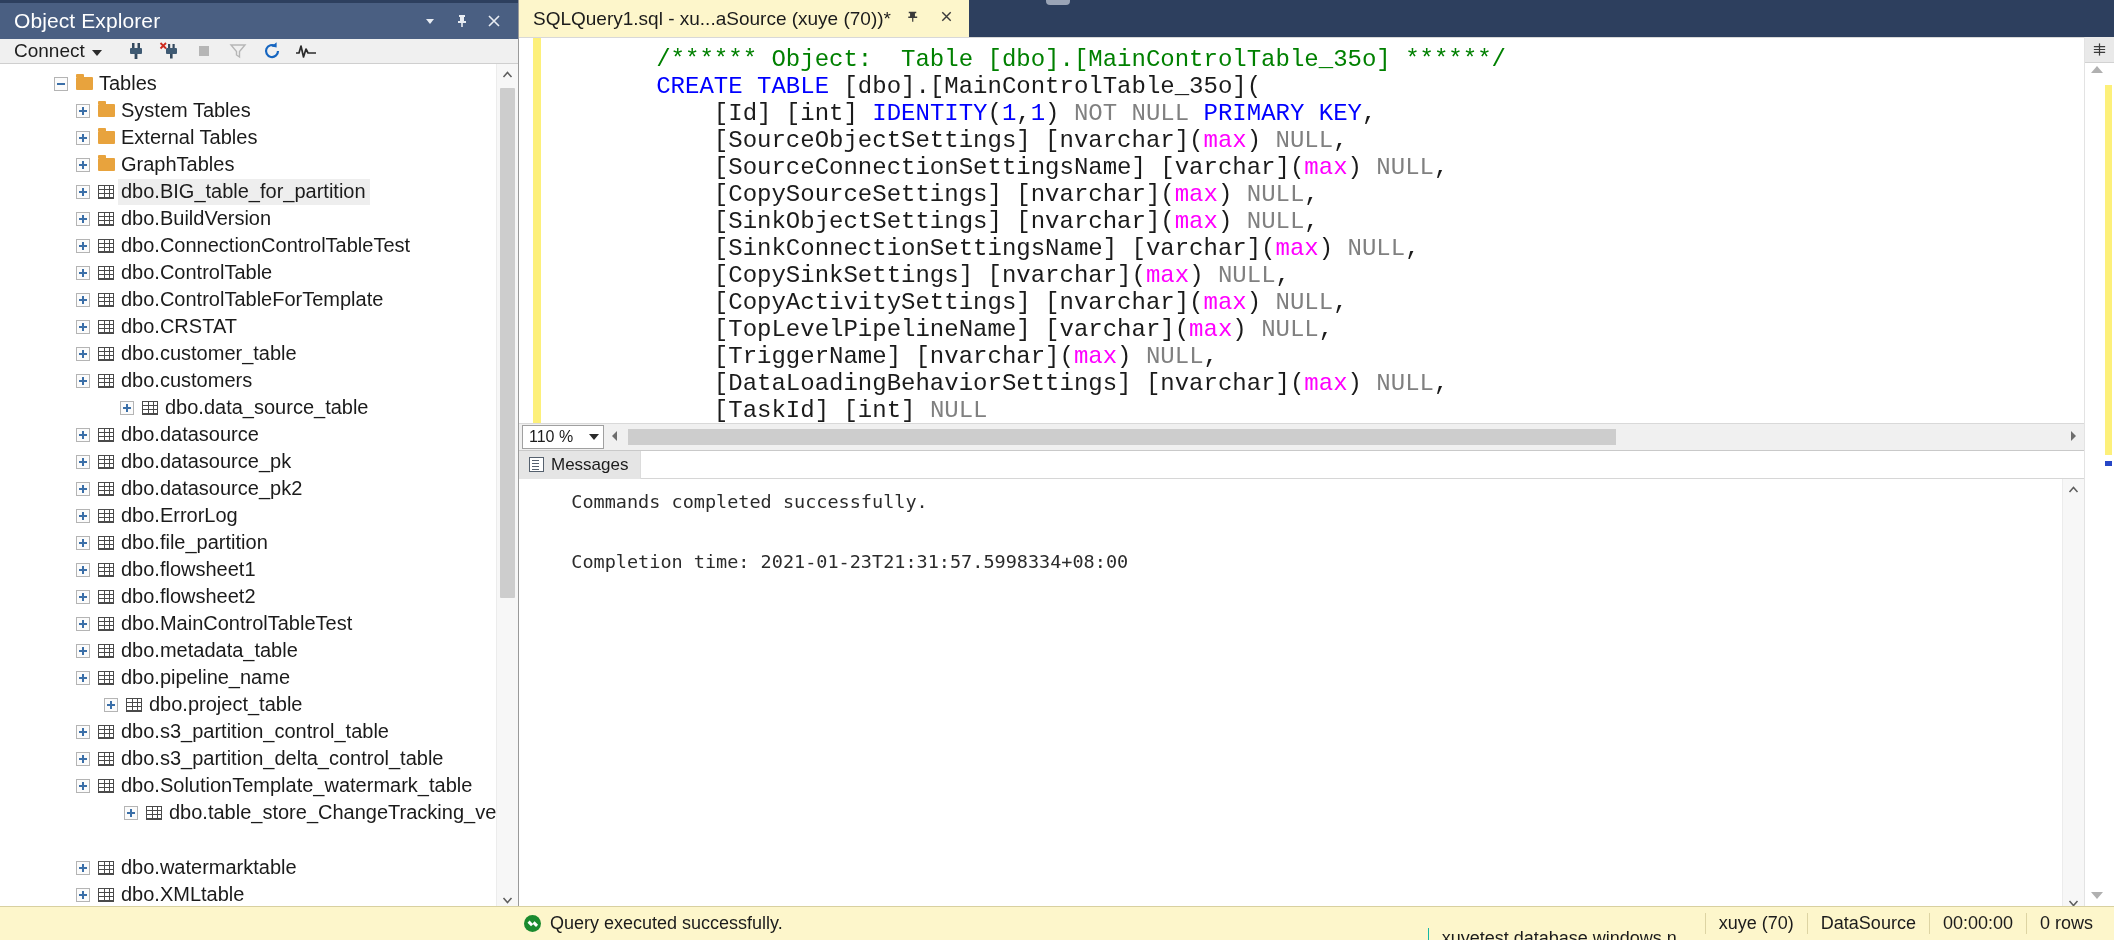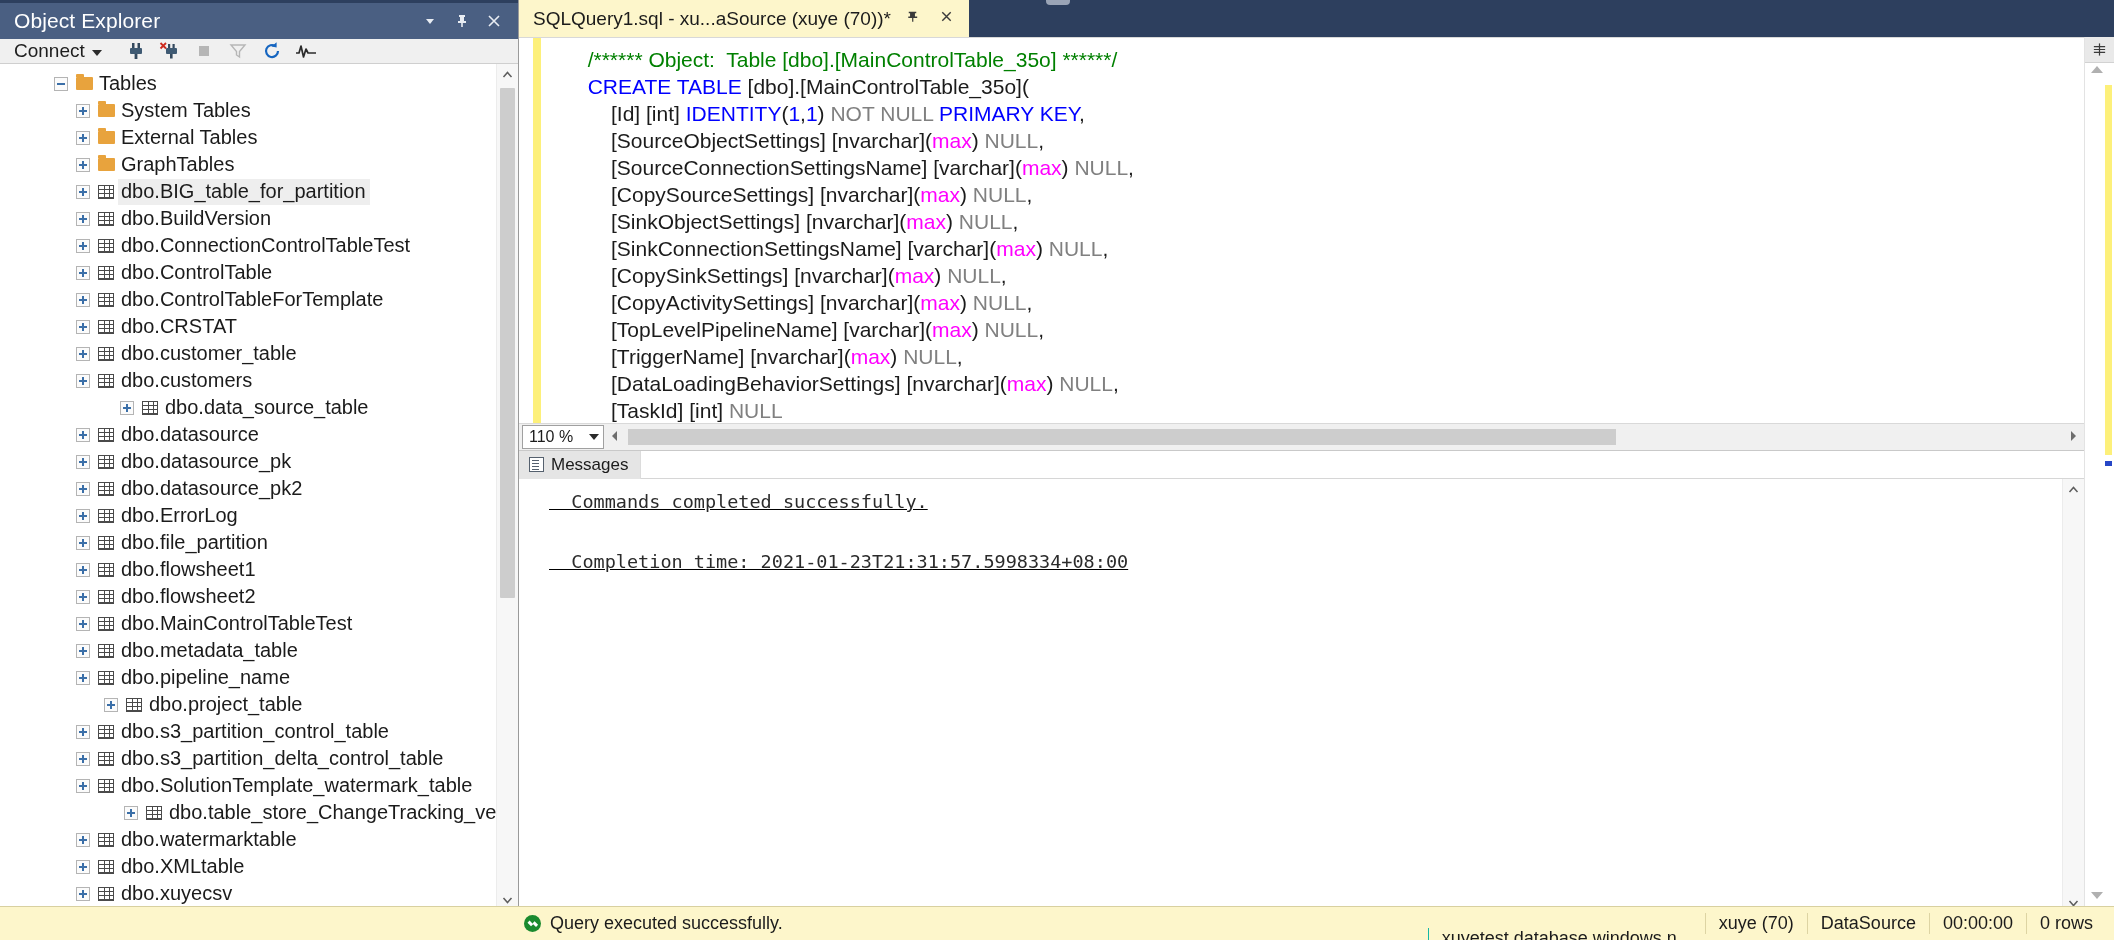--- a/index.html
+++ b/index.html
@@ -151,22 +151,22 @@
     background: #ffffff; display: flex; flex-direction: column;
   }
   .editor-top {
     position: relative; flex: 1 1 auto; overflow: hidden; display: flex;
     border-top: 1px solid #d8d8d8;
   }
   .ed-gutter-white { width: 14px; background: #ffffff; flex: 0 0 auto; }
   .ed-changebar { width: 8px; background: #fdf07a; flex: 0 0 auto; }
   .ed-code {
     flex: 1 1 auto; position: relative; overflow: hidden;
-    font-family: Liberation Sans, sans-serif;
-    font-size: 21px; line-height: 27px;
+    font-family: Liberation Mono, monospace;
+    font-size: 24px; line-height: 27px;
     padding: 8px 0 0 0; white-space: pre; color: #1b1b1b;
   }
   .code-line { padding-left: 0; height: 27px; }
   .kw   { color: #0000ff; }
   .cmt  { color: #008000; }
   .gray { color: #808080; }
   .magenta { color: #ff00ff; }
 
   .ed-hscroll {
     height: 27px; background: #f0f0f0; display: flex; align-items: center;
@@ -582,21 +582,21 @@
           </div>
           <div class="tree-row" style="padding-left: 72px; margin-left: 48px;">
             <span class="tree-expander plus">
               <span class="boxy"></span>
             </span>
             <span class="tree-icon">
               <span class="ico-table"></span>
             </span>
             <span class="tree-label-box">dbo.table_store_ChangeTracking_version</span>
           </div>
-          <div class="tree-row" style="padding-left: 72px;">
+          <div class="tree-row" style="padding-left: 72px; margin-top: 28px;">
             <span class="tree-expander plus">
               <span class="boxy"></span>
             </span>
             <span class="tree-icon">
               <span class="ico-table"></span>
             </span>
             <span class="tree-label-box">dbo.watermarktable</span>
           </div>
           <div class="tree-row" style="padding-left: 72px;">
             <span class="tree-expander plus">
@@ -688,21 +688,21 @@
           </div>
         </div>
 
         <div class="results-pane" style="height:490px;">
           <div class="results-tabs">
             <div class="results-tab">
               <span class="msg-icon"></span>
               <span>Messages</span>
             </div>
           </div>
-          <div style="flex:1 1 auto;position:relative;display:flex;min-height:0;text-decoration:underline;">
+          <div style="flex:1 1 auto;position:relative;display:flex;min-height:0;">
             <div class="messages-body">  Commands completed successfully.
 
   Completion time: 2021-01-23T21:31:57.5998334+08:00</div>
             <div class="msg-vscroll">
               <div class="sb-arrow">
                 <svg width="11" height="11" viewBox="0 0 11 11">
                     <path d="M1.5 7 L5.5 2.5 L9.5 7" stroke="#5d5d5d" stroke-width="1.5" fill="none"></path>
                   </svg>
               </div>
               <div class="sb-arrow" style="position:absolute;bottom:0;left:0;right:0;">

